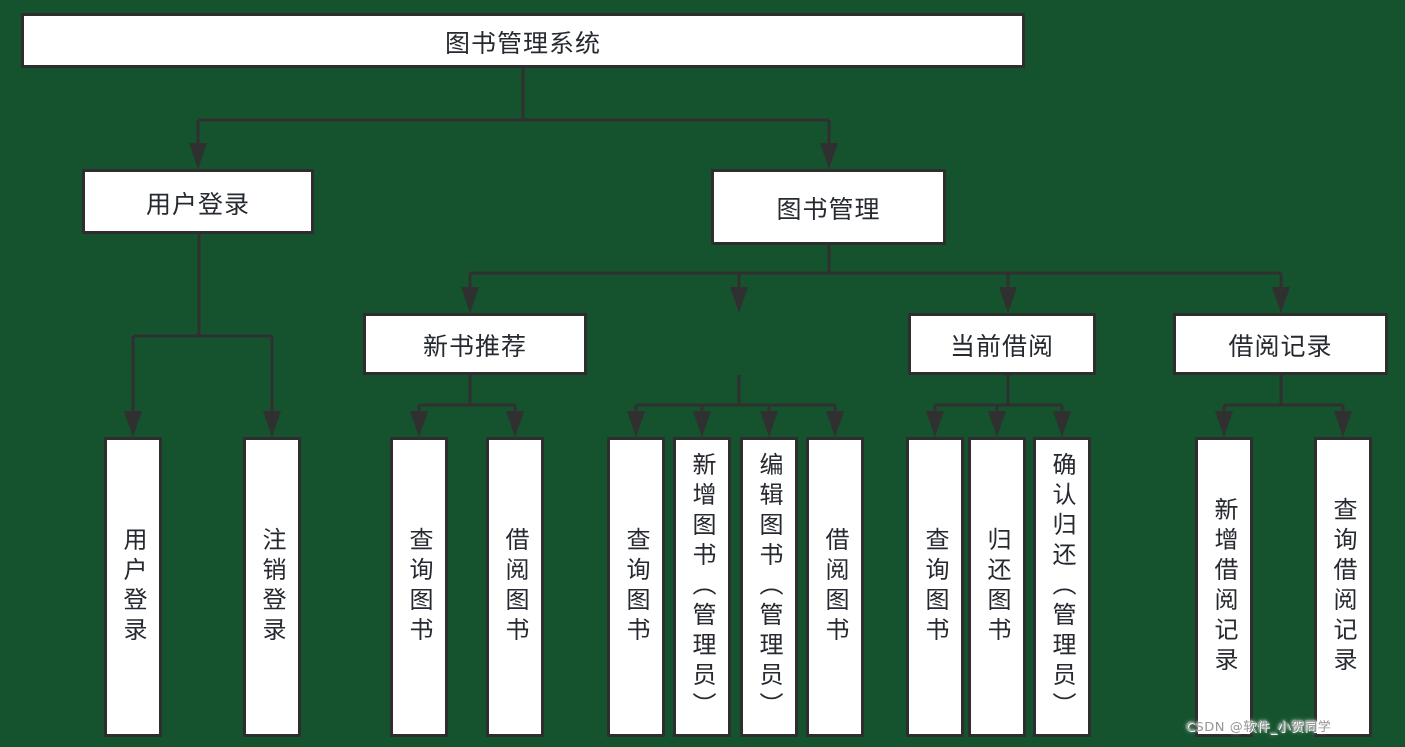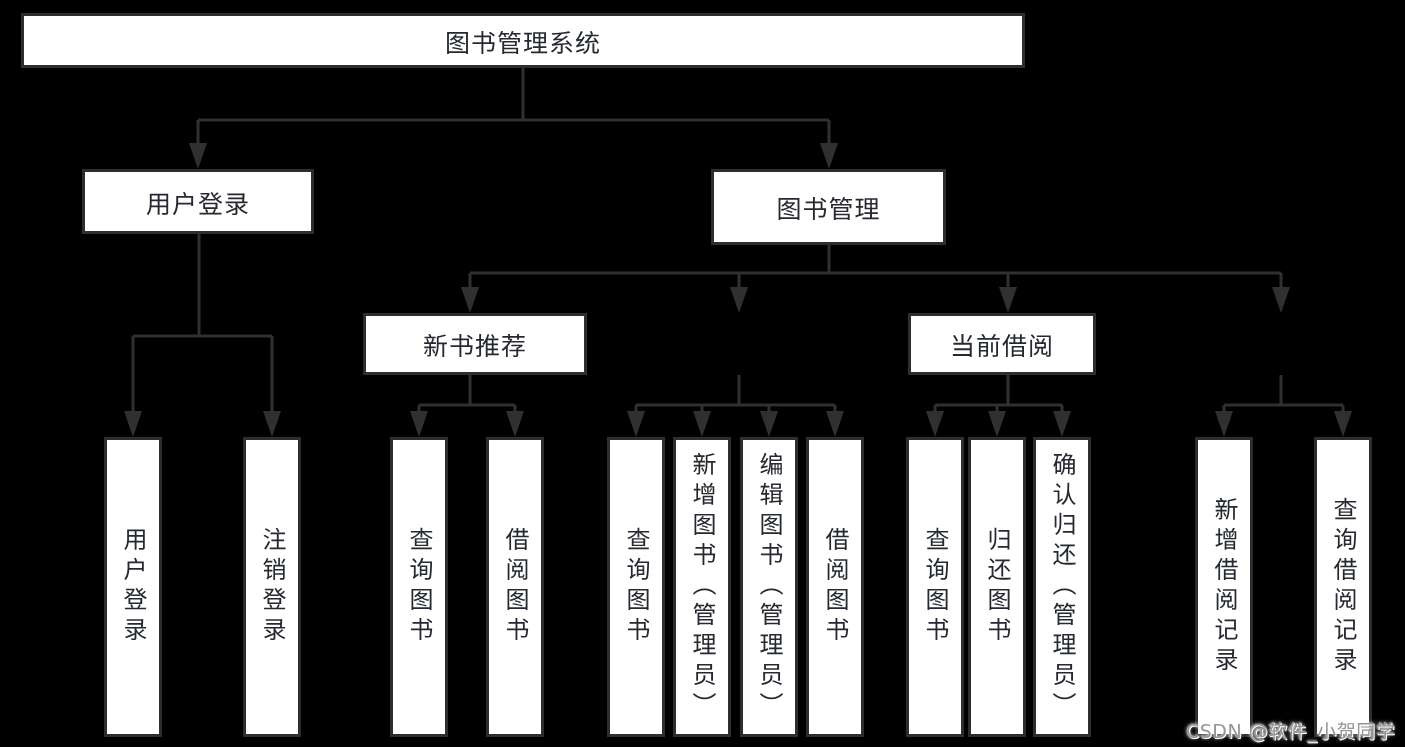--- a/index.html
+++ b/index.html
@@ -5,21 +5,21 @@
   html, body {
     margin: 0;
     padding: 0;
     background: #ffffff;
     font-family: "DejaVu Sans", sans-serif;
   }
   .canvas {
     position: relative;
     width: 1405px;
     height: 747px;
-    background: #000000;
+    background: #14532d;
     overflow: hidden;
     color: #262a30;
   }
   .connectors {
     position: absolute;
     left: 0; top: 0;
     width: 1405px;
     height: 747px;
     z-index: 1;
   }
@@ -45,21 +45,21 @@
     font-size: 24px;
     letter-spacing: 6px;
     line-height: 1;
     color: #262a30;
   }
   .watermark {
     position: absolute;
     left: 1186px;
     top: 716px;
     z-index: 3;
-    font-size: 19px;
+    font-size: 13px;
     letter-spacing: 0.5px;
     white-space: nowrap;
     color: #969696;
     text-shadow: 0 0 2px #ffffff, 0 0 4px #ffffff, 1px 1px 0 #ffffff;
   }
 </style>
 </head>
 <body>
 
 <div class="canvas">
@@ -93,20 +93,23 @@
   </div>
   <div class="node h-node" style="left:711px;top:169px;width:235px;height:76px">
     <span>图书管理</span>
   </div>
 
   <div class="node h-node" style="left:363px;top:313px;width:224px;height:62px">
     <span>新书推荐</span>
   </div>
   <div class="node h-node" style="left:908px;top:313px;width:188px;height:62px">
     <span>当前借阅</span>
+  </div>
+  <div class="node h-node" style="left:1173px;top:313px;width:215px;height:62px">
+    <span>借阅记录</span>
   </div>
 
   <div class="node v-node" style="left:104px;top:437px;width:58px;height:300px">
     <span>用户登录</span>
   </div>
   <div class="node v-node" style="left:243px;top:437px;width:58px;height:300px">
     <span>注销登录</span>
   </div>
 
   <div class="node v-node" style="left:390px;top:437px;width:58px;height:300px">

